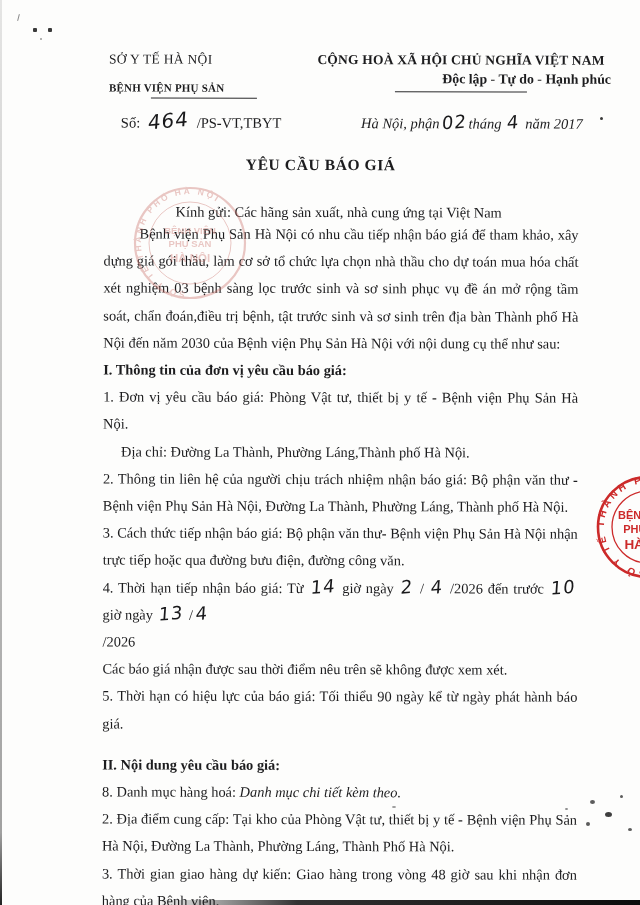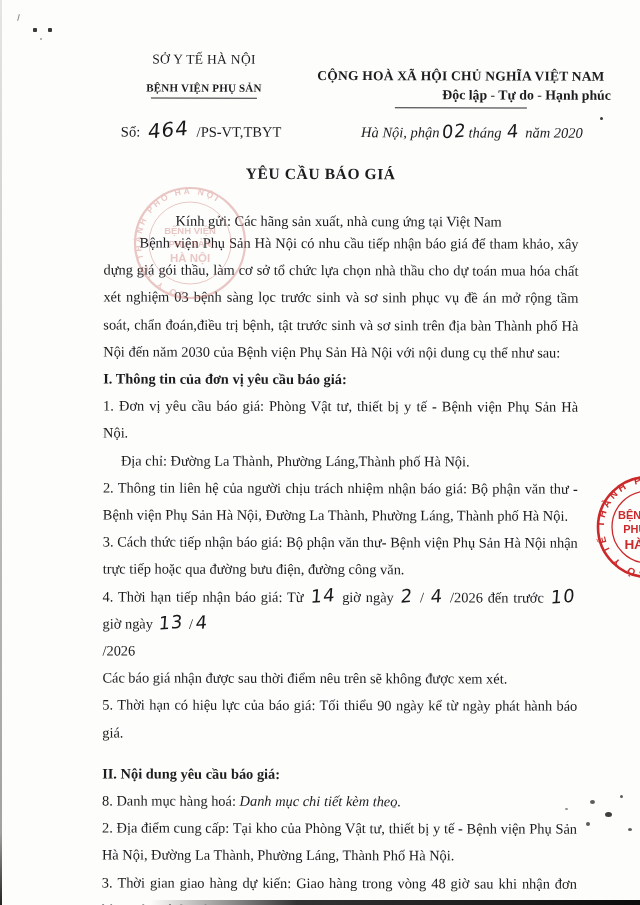--- a/index.html
+++ b/index.html
@@ -7,26 +7,26 @@
     position:relative;
     width:640px;height:905px;
     background:#fdfdfc;
     overflow:hidden;
     font-family:"Liberation Serif", serif;
     color:#1c1c1e;
   }
   .tilt{position:absolute;inset:0;transform:rotate(0.15deg);}
   
   .header{display:flex;justify-content:space-between;padding:52px 30px 0 108px;}
-  .org-block{text-align:center;width:190px;}
+  .org-block{width:190px;}
   .org-line1{font-size:13.5px;letter-spacing:.3px;}
   .org-line2{font-size:11px;font-weight:bold;letter-spacing:.2px;margin-top:14px;}
   .org-underline{width:106px;height:0;border-bottom:1.4px solid #2a2a2c;margin:4px auto 0;}
   .nat-block{text-align:center;width:300px;}
-  .nat-line1{font-size:13.5px;font-weight:bold;letter-spacing:.2px;margin-top:16px;}
+  .nat-line1{font-size:13.5px;font-weight:bold;letter-spacing:.2px;}
   .nat-line2{font-size:13.8px;font-weight:bold;margin-top:3px;text-align:right;}
   .nat-underline{width:132px;height:0;border-bottom:1.4px solid #2a2a2c;margin:4px auto 0;}
   .ref-row{display:flex;justify-content:space-between;align-items:baseline;padding:12px 40px 0 120px;}
   .ref-left{font-size:14.5px;white-space:nowrap;}
   .dateline{font-style:italic;font-size:14.5px;white-space:nowrap;margin-right:18px;}
   
   .hw{
     font-family:"DejaVu Sans", sans-serif;
     font-style:normal;
     font-size:18px;
@@ -103,21 +103,21 @@
 
     <div class="ref-row">
       <div class="ref-left">
         <span>Số:</span>
         <span class="hw hw-big">464</span>
         <span>/PS-VT,TBYT</span>
       </div>
       <div class="dateline">
         <span>Hà Nội, phận</span><span class="hw">02</span><span>tháng</span>
         <span class="hw">4</span>
-        <span>năm 2020</span>
+        <span>năm 2017</span>
       </div>
     </div>
 
     <div class="doc-title">YÊU CẦU BÁO GIÁ</div>
 
     <div class="body-col">
 
       <div class="salutation">Kính gửi: Các hãng sản xuất, nhà cung ứng tại Việt Nam</div>
 
       <p class="para intro">Bệnh viện Phụ Sản Hà Nội có nhu cầu tiếp nhận báo giá để tham khảo, xây dựng giá gói thầu, làm cơ sở tổ chức lựa chọn nhà thầu cho dự toán mua hóa chất xét nghiệm 03 bệnh sàng lọc trước sinh và sơ sinh phục vụ đề án mở rộng tầm soát, chẩn đoán,điều trị bệnh, tật trước sinh và sơ sinh trên địa bàn Thành phố Hà Nội đến năm 2030 của Bệnh viện Phụ Sản Hà Nội với nội dung cụ thể như sau:</p>

